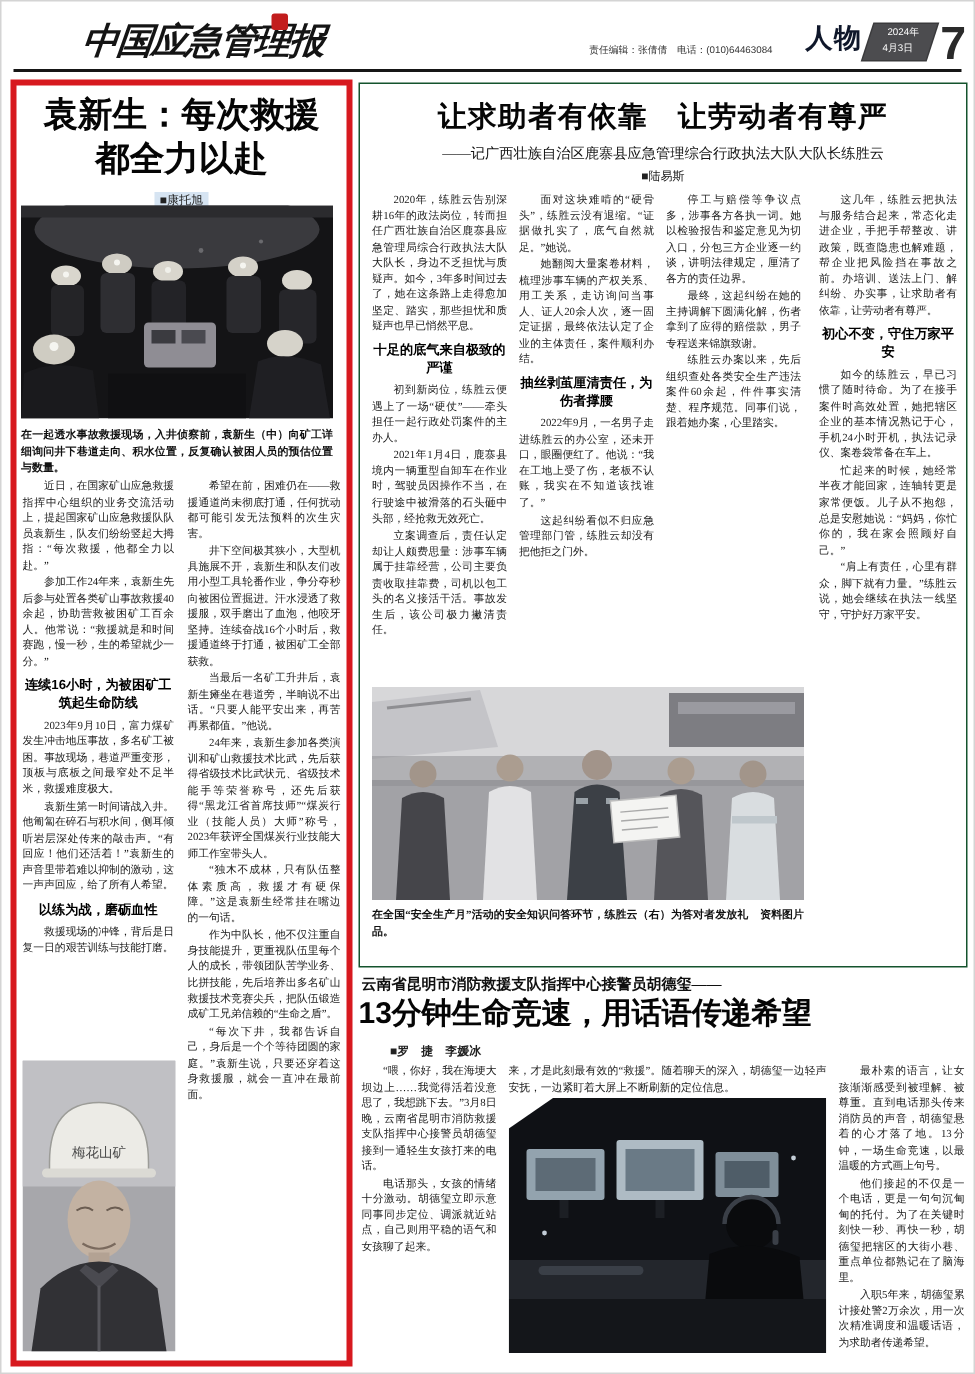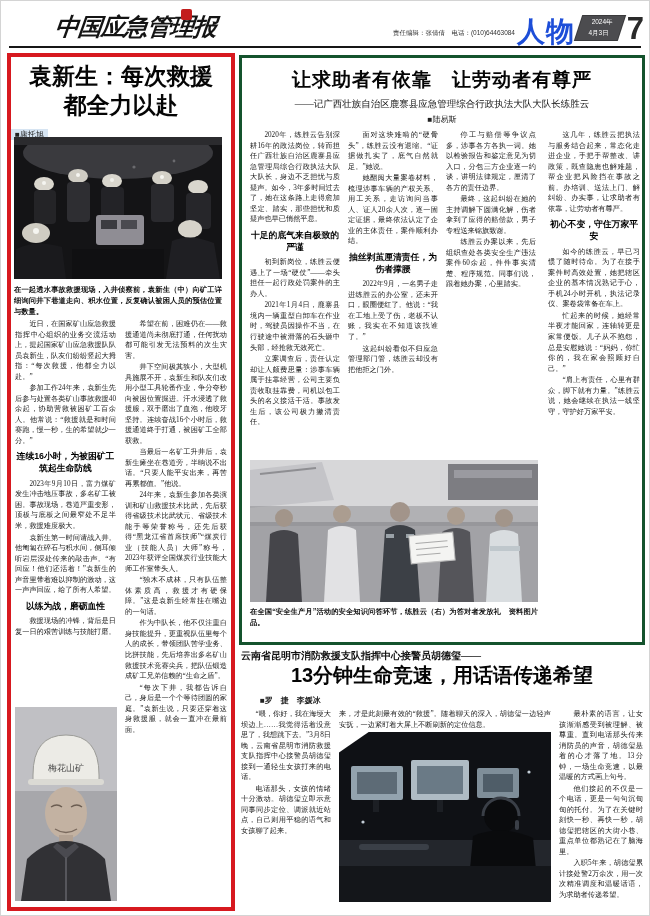--- a/index.html
+++ b/index.html
@@ -6,66 +6,66 @@
   .page{position:relative;width:650px;height:916px;background:#fff;border:1px solid #d4d4d4;
         box-sizing:border-box;overflow:hidden;
         font-family:"Liberation Serif","DejaVu Serif",serif;color:#1c1c1c;}
   
   .masthead{position:absolute;left:54px;top:10px;font-size:24px;font-weight:800;font-style:italic;
             transform:skewX(-6deg);color:#141414;letter-spacing:-1px;
             font-family:"DejaVu Serif","Liberation Serif",serif;}
   .seal{position:absolute;left:180px;top:8px;width:11px;height:11px;background:#c21d1d;border-radius:2px;}
   .editor-line{position:absolute;right:134px;top:28px;font-size:6.5px;color:#333;
                font-family:"Liberation Sans",sans-serif;}
-  .section-title{position:absolute;right:74px;top:12px;font-size:28px;font-weight:900;
-                 font-family:"Liberation Sans","DejaVu Sans",sans-serif;color:#1d4ed8;letter-spacing:1px;}
+  .section-title{position:absolute;right:74px;top:12px;font-size:18px;font-weight:900;
+                 font-family:"Liberation Sans","DejaVu Sans",sans-serif;color:#0f172a;letter-spacing:1px;}
   .date-box{position:absolute;right:28px;top:15px;width:42px;height:24px;background:#4c4c4f;
             transform:skewX(-18deg);box-shadow:0 0 0 1px #3a3a3c;}
   .date-box .dt{display:block;transform:skewX(18deg);color:#fff;font-size:6.5px;line-height:11px;
                 text-align:center;font-family:"Liberation Sans",sans-serif;}
   .page-num{position:absolute;right:5px;top:10px;font-size:31px;font-weight:700;color:#2a2a2a;
             font-family:"Liberation Sans",sans-serif;}
   .header-rule{position:absolute;left:8px;right:8px;top:45px;height:2px;background:#161616;}
   
   .bp{font-size:7.2px;line-height:1.46;text-align:justify;text-indent:2em;margin:0 0 1px;color:#191919;}
   .col-subhead{font-size:8.8px;font-weight:700;text-align:center;margin:5px 1px 4px;line-height:1.35;
                font-family:"Liberation Sans","DejaVu Sans",sans-serif;color:#000;}
   .cap{font-weight:700;font-size:7.3px;line-height:1.5;text-align:justify;color:#111;}
   .txtcol{position:absolute;overflow:hidden;}
   
   .left-box{position:absolute;left:6px;top:52px;width:228px;height:858px;border:4px solid #d7191f;
             box-sizing:border-box;background:#fff;overflow:hidden;}
   .lh{position:absolute;left:0;right:0;text-align:center;font-size:23px;font-weight:800;line-height:1.25;
       font-family:"Liberation Sans","DejaVu Sans",sans-serif;color:#050505;}
   .lh1{top:5px;} .lh2{top:34px;}
-  .l-byline-wrap{position:absolute;left:0;right:0;top:66px;}
+  .l-byline-wrap{position:absolute;left:0;right:0;top:66px;text-align:center;}
   .l-byline{display:inline-block;font-size:8px;background:#d6e4f2;padding:0 4px;color:#222;}
   .l-photo1{position:absolute;left:3px;top:80px;width:208px;height:142px;}
   .l-cap{position:absolute;left:3px;top:228px;width:208px;}
   .l-col1{left:4px;top:262px;width:101px;height:384px;}
   .l-col2{left:114px;top:262px;width:102px;height:584px;}
   .l-photo2{position:absolute;left:4px;top:650px;width:119px;height:194px;}
   
-  .mid-box{position:absolute;left:238px;top:54px;width:406px;height:590px;border:3px solid #14532d;
+  .mid-box{position:absolute;left:238px;top:54px;width:406px;height:590px;border:1px solid #14532d;
            box-sizing:border-box;background:#fff;overflow:hidden;}
   .m-headline{position:absolute;left:0;right:0;top:9px;text-align:center;font-size:19px;font-weight:800;
               letter-spacing:1px;font-family:"Liberation Sans","DejaVu Sans",sans-serif;color:#050505;}
   .m-sub{position:absolute;left:0;right:0;top:40px;text-align:center;font-size:9.5px;color:#141414;}
   .m-byline{position:absolute;left:0;right:0;top:56px;text-align:center;font-size:8px;color:#222;}
   .m-col{top:72px;height:328px;width:90px;}
   .m-c1{left:8px;} .m-c2{left:106px;} .m-c3{left:204px;}
   .m-c4{left:306px;top:72px;height:502px;width:92px;}
   .m-photo{position:absolute;left:8px;top:402px;width:288px;height:142px;}
   .m-caprow{position:absolute;left:8px;top:549px;width:288px;display:flex;gap:8px;}
   .m-caprow .cap{flex:1;}
   .m-credit{font-size:7.3px;font-weight:700;white-space:nowrap;color:#111;}
   
   .bot{position:absolute;left:238px;top:648px;width:406px;height:264px;}
   .b-kicker{position:absolute;left:2px;top:0;font-size:10px;font-weight:600;color:#101010;}
-  .b-headline{position:absolute;left:0;right:0;top:13px;text-align:center;font-size:20px;font-weight:800;
+  .b-headline{position:absolute;left:0;right:0;top:13px;text-align:left;font-size:20px;font-weight:800;
               font-family:"Liberation Sans","DejaVu Sans",sans-serif;color:#050505;}
   .b-byline{position:absolute;left:2px;top:46px;font-size:8px;font-weight:700;color:#222;margin-left:19px;}
   .b-col1{left:2px;top:60px;width:90px;height:202px;}
   .b-mid{position:absolute;left:100px;top:60px;width:212px;height:202px;overflow:hidden;}
   .b-pre{text-indent:0;margin-bottom:2px;}
   .b-photo{width:212px;height:170px;clip-path:polygon(0 12%,14% 0,100% 0,100% 100%,0 100%);}
   .b-colr{left:320px;top:60px;width:84px;height:202px;}
   svg{display:block;}
 </style>
 </head>

